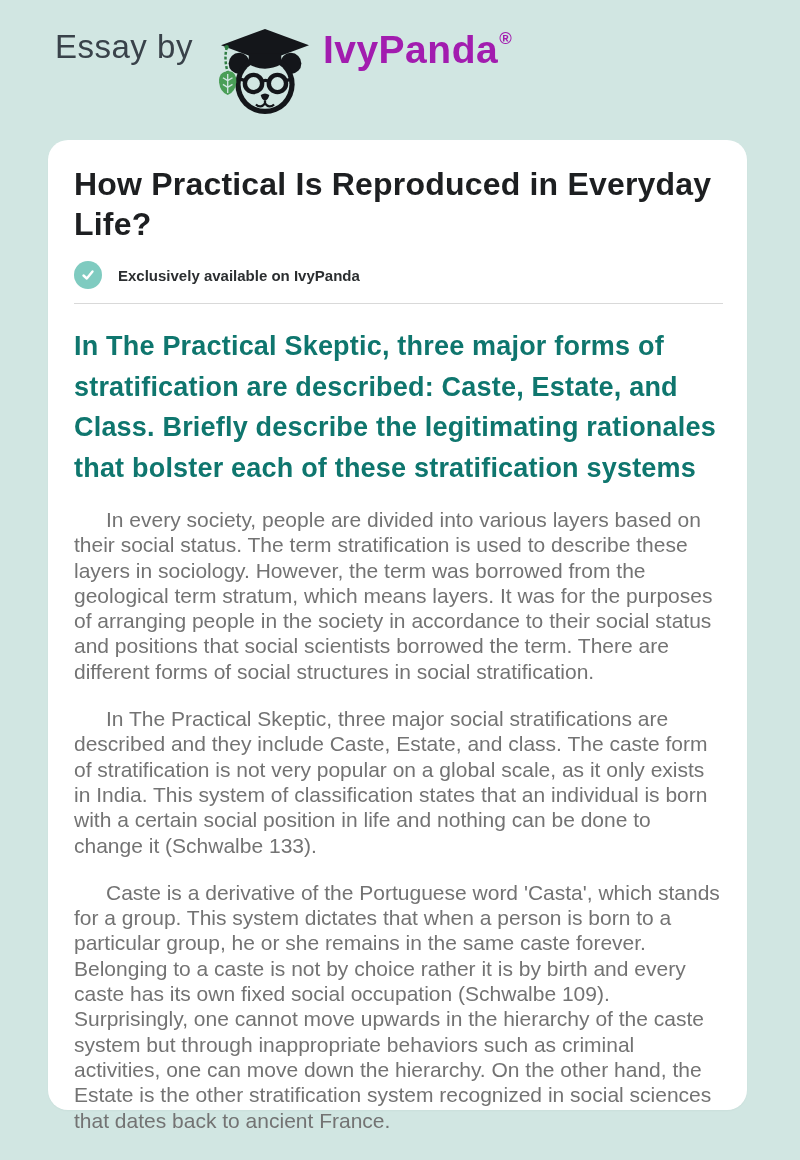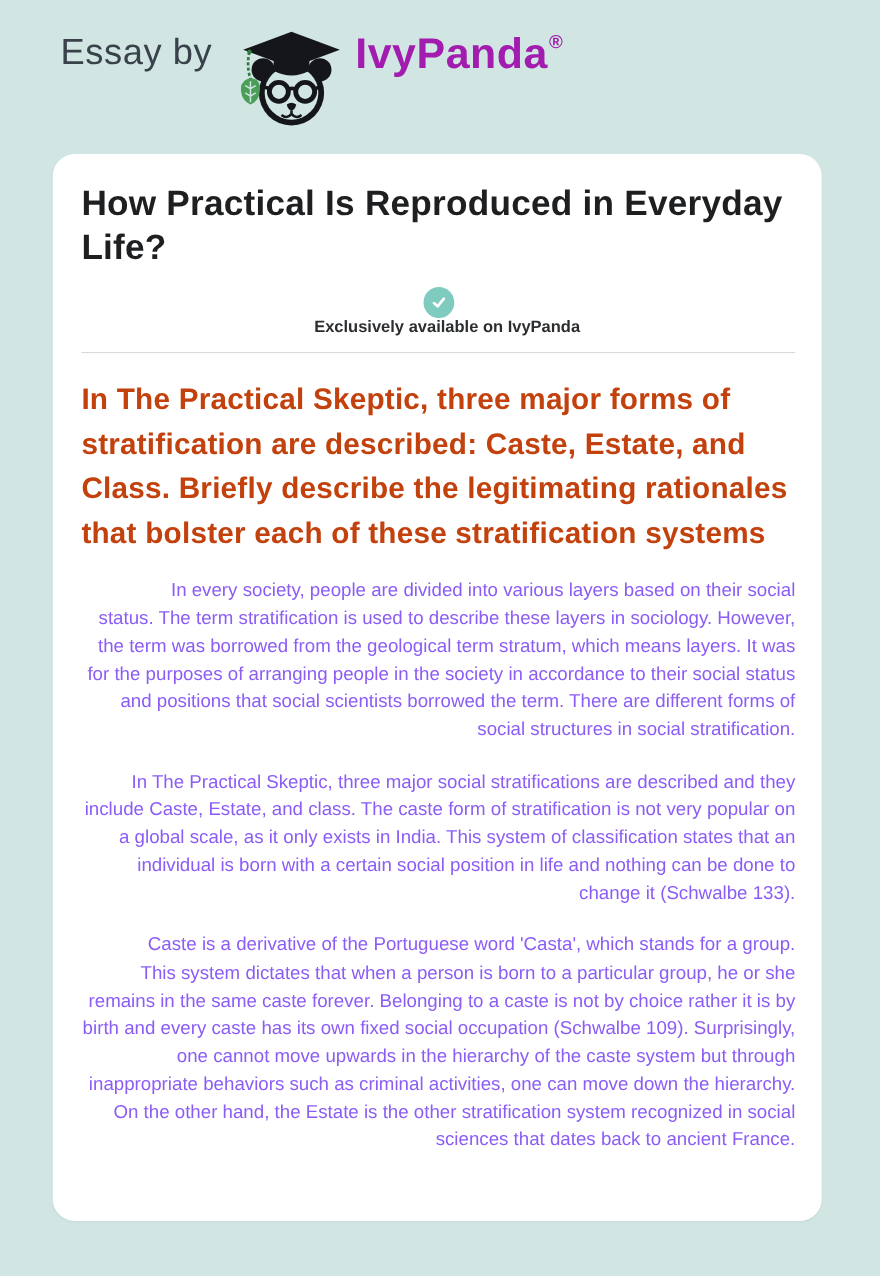--- a/index.html
+++ b/index.html
@@ -74,21 +74,20 @@
     font-size: 32px;
     line-height: 40px;
     font-weight: 700;
     color: #1d1f21;
     letter-spacing: 0.2px;
   }
   .availability-row {
     margin-top: 17px;
     display: flex;
     align-items: center;
-    flex-direction: column;
   }
   .check-badge {
     width: 28px;
     height: 28px;
     border-radius: 50%;
     background: #7fcbc0;
     display: flex;
     align-items: center;
     justify-content: center;
     flex: 0 0 auto;
@@ -102,33 +101,32 @@
   .divider {
     border: none;
     border-top: 1px solid #d9d9d9;
     margin: 14px 0 0 0;
   }
   .essay-question {
     margin: 22px 0 0 0;
     font-size: 27px;
     line-height: 40.5px;
     font-weight: 700;
-    color: #c2410c;
+    color: #0f766e;
     letter-spacing: 0.2px;
   }
   .essay-body {
     margin-top: 19px;
   }
   .essay-body p {
     margin: 0 0 22px 0;
-    font-size: 17px;
+    font-size: 21px;
     line-height: 25.3px;
-    color: #8b5cf6;
+    color: #737373;
     text-indent: 32px;
-    text-align: right;
   }
 </style>
 </head>
 <body>
 
 <div class="site-header">
   <span class="essay-by">Essay by</span>
 
   <span class="logo-wrap">
 

